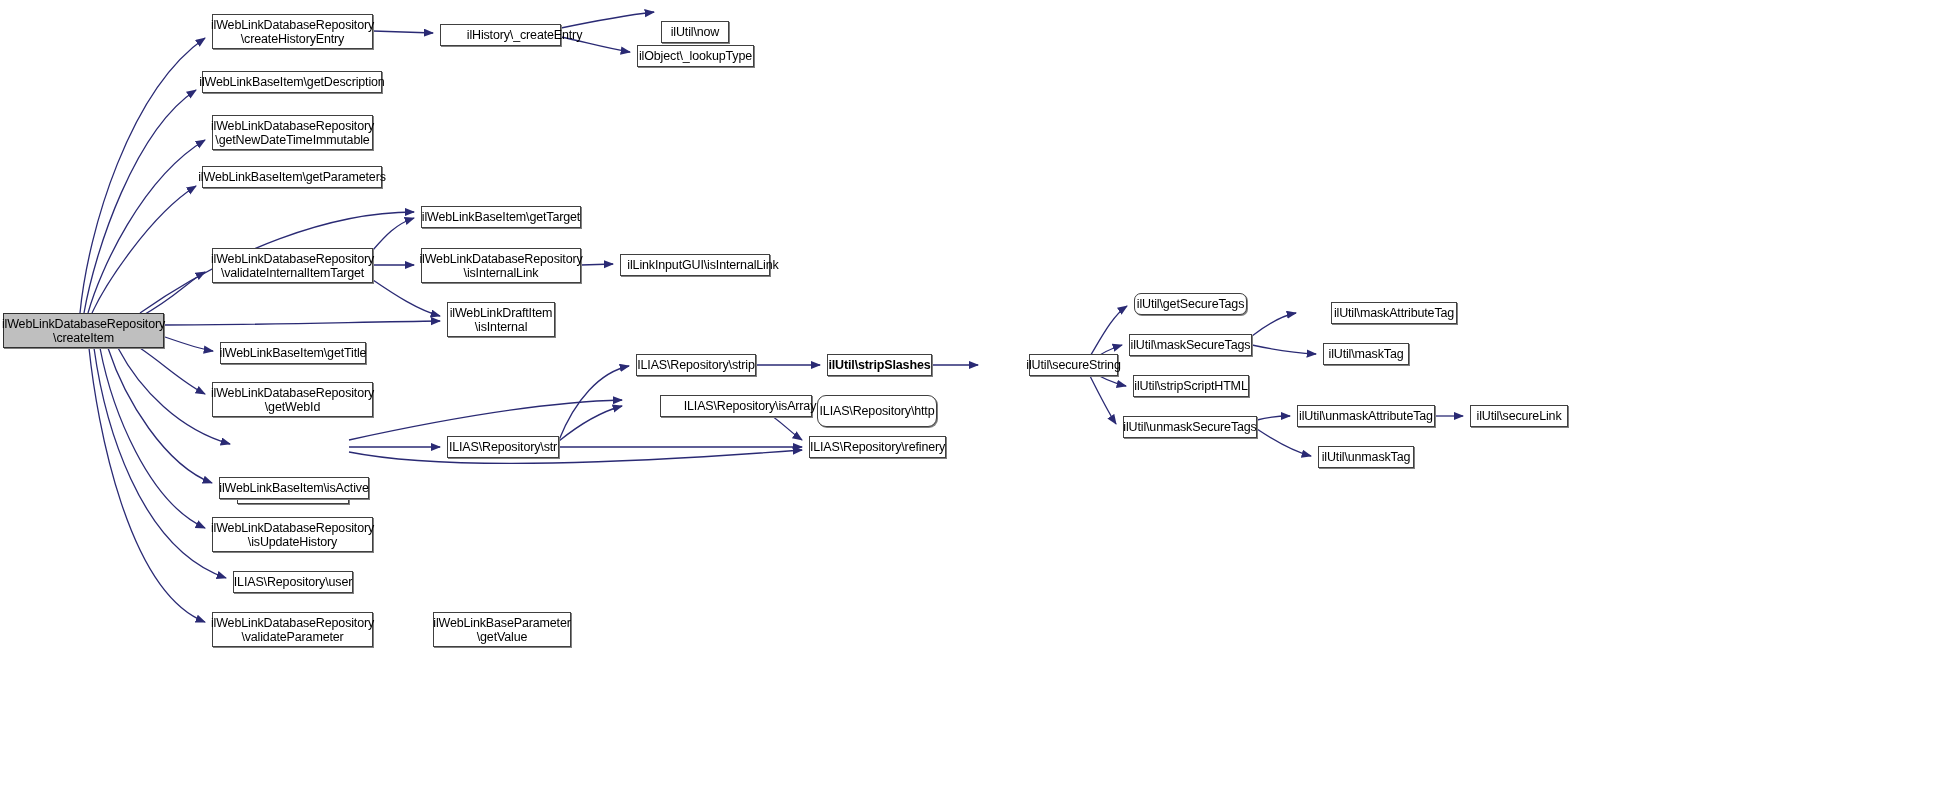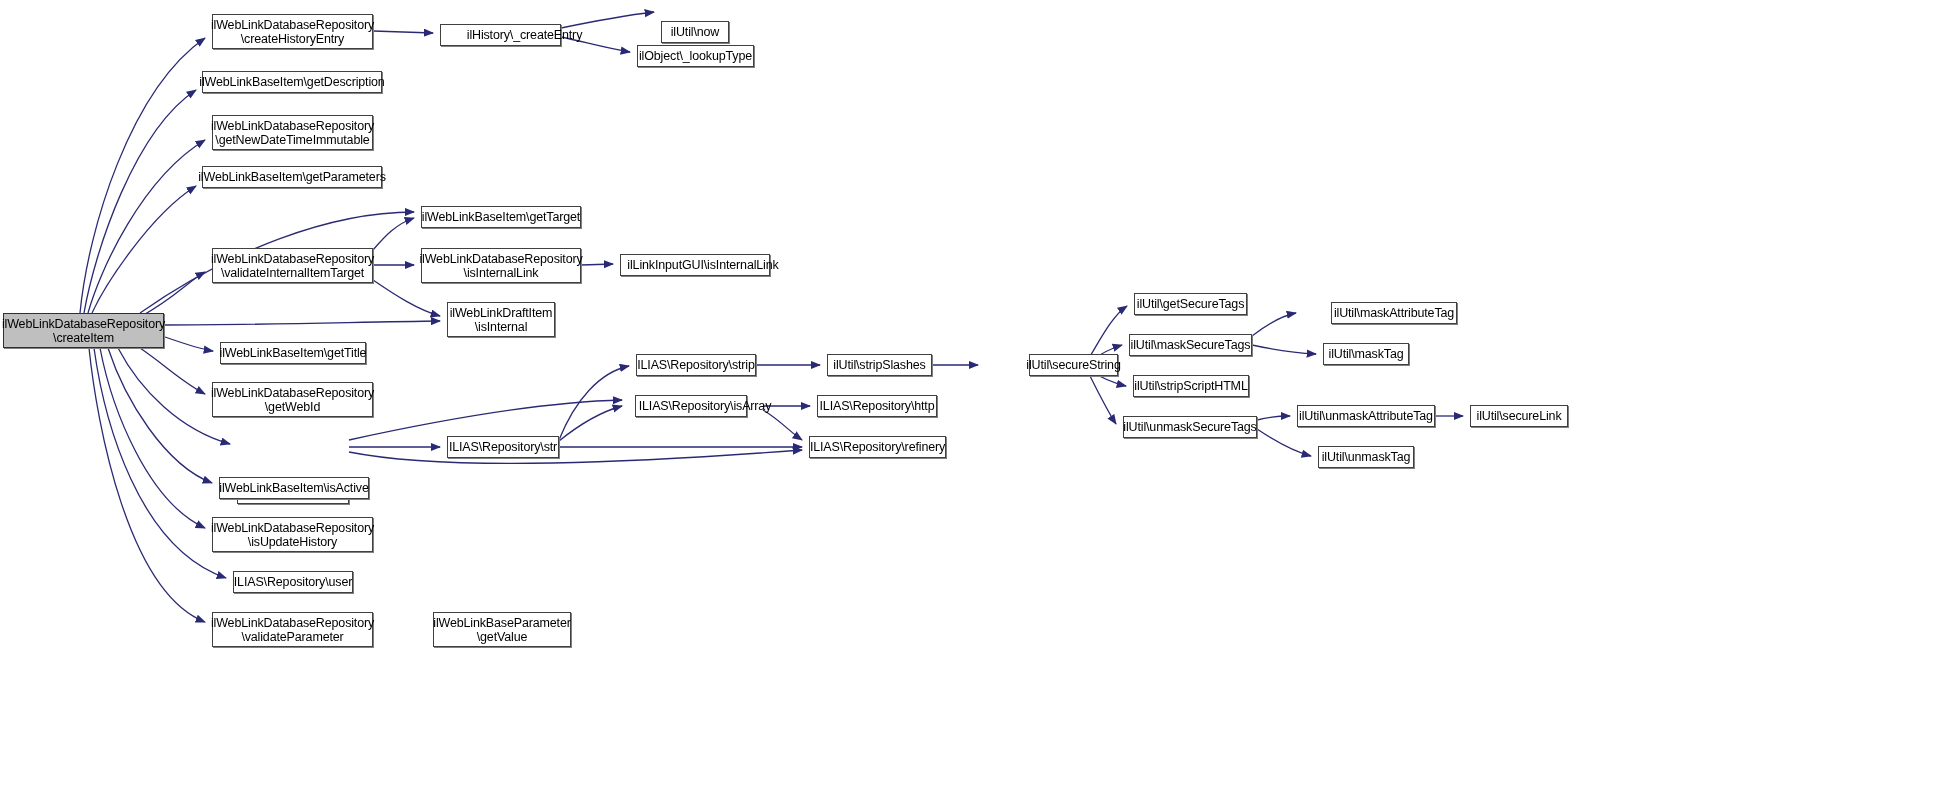--- a/index.html
+++ b/index.html
@@ -126,26 +126,26 @@
 \isInternalLink</div>
       <div class="node" style="left: 447px; top: 302px; width: 108px; height: 35px;">ilWebLinkDraftItem
 \isInternal</div>
       <div class="node" style="left: 447px; top: 436px; width: 112px; height: 22px;">ILIAS\Repository\str</div>
       <div class="node" style="left: 433px; top: 612px; width: 138px; height: 35px;">ilWebLinkBaseParameter
 \getValue</div>
       <div class="node" style="left: 661px; top: 4px; width: 68px; height: 22px; margin-top: 17px;">ilUtil\now</div>
       <div class="node" style="left: 637px; top: 45px; width: 117px; height: 22px;">ilObject\_lookupType</div>
       <div class="node" style="left: 620px; top: 254px; width: 150px; height: 22px; padding-left: 16px;">ilLinkInputGUI\isInternalLink</div>
       <div class="node" style="left: 636px; top: 354px; width: 120px; height: 22px;">ILIAS\Repository\strip</div>
-      <div class="node" style="left: 635px; top: 395px; width: 112px; height: 22px; padding-left: 28px;">ILIAS\Repository\isArray</div>
-      <div class="node" style="left: 827px; top: 354px; width: 105px; height: 22px;">ilUtil\stripSlashes</div>
-      <div class="node" style="left: 817px; top: 395px; width: 120px; height: 22px;">ILIAS\Repository\http</div>
+      <div class="node" style="left: 660px; top: 395px; width: 152px; height: 22px; padding-left: 28px;">ILIAS\Repository\isArray</div>
+      <div class="node" style="left: 827px; top: 354px; width: 105px; height: 22px; font-weight: bold;">ilUtil\stripSlashes</div>
+      <div class="node" style="left: 817px; top: 395px; width: 120px; height: 32px; border-radius: 9px;">ILIAS\Repository\http</div>
       <div class="node" style="left: 809px; top: 436px; width: 137px; height: 22px;">ILIAS\Repository\refinery</div>
       <div class="node" style="left: 985px; top: 354px; width: 89px; height: 22px; margin-left: 44px;">ilUtil\secureString</div>
-      <div class="node" style="left: 1134px; top: 293px; width: 113px; height: 22px;">ilUtil\getSecureTags</div>
+      <div class="node" style="left: 1134px; top: 293px; width: 113px; height: 22px; border-radius: 7px;">ilUtil\getSecureTags</div>
       <div class="node" style="left: 1129px; top: 334px; width: 123px; height: 22px;">ilUtil\maskSecureTags</div>
       <div class="node" style="left: 1133px; top: 375px; width: 116px; height: 22px;">ilUtil\stripScriptHTML</div>
       <div class="node" style="left: 1123px; top: 416px; width: 134px; height: 22px;">ilUtil\unmaskSecureTags</div>
       <div class="node" style="left: 1303px; top: 302px; width: 126px; height: 22px; margin-left: 28px;">ilUtil\maskAttributeTag</div>
       <div class="node" style="left: 1323px; top: 343px; width: 86px; height: 22px;">ilUtil\maskTag</div>
       <div class="node" style="left: 1297px; top: 405px; width: 138px; height: 22px;">ilUtil\unmaskAttributeTag</div>
       <div class="node" style="left: 1318px; top: 446px; width: 96px; height: 22px;">ilUtil\unmaskTag</div>
       <div class="node" style="left: 1470px; top: 405px; width: 98px; height: 22px;">ilUtil\secureLink</div>
     </div>
 </div>

